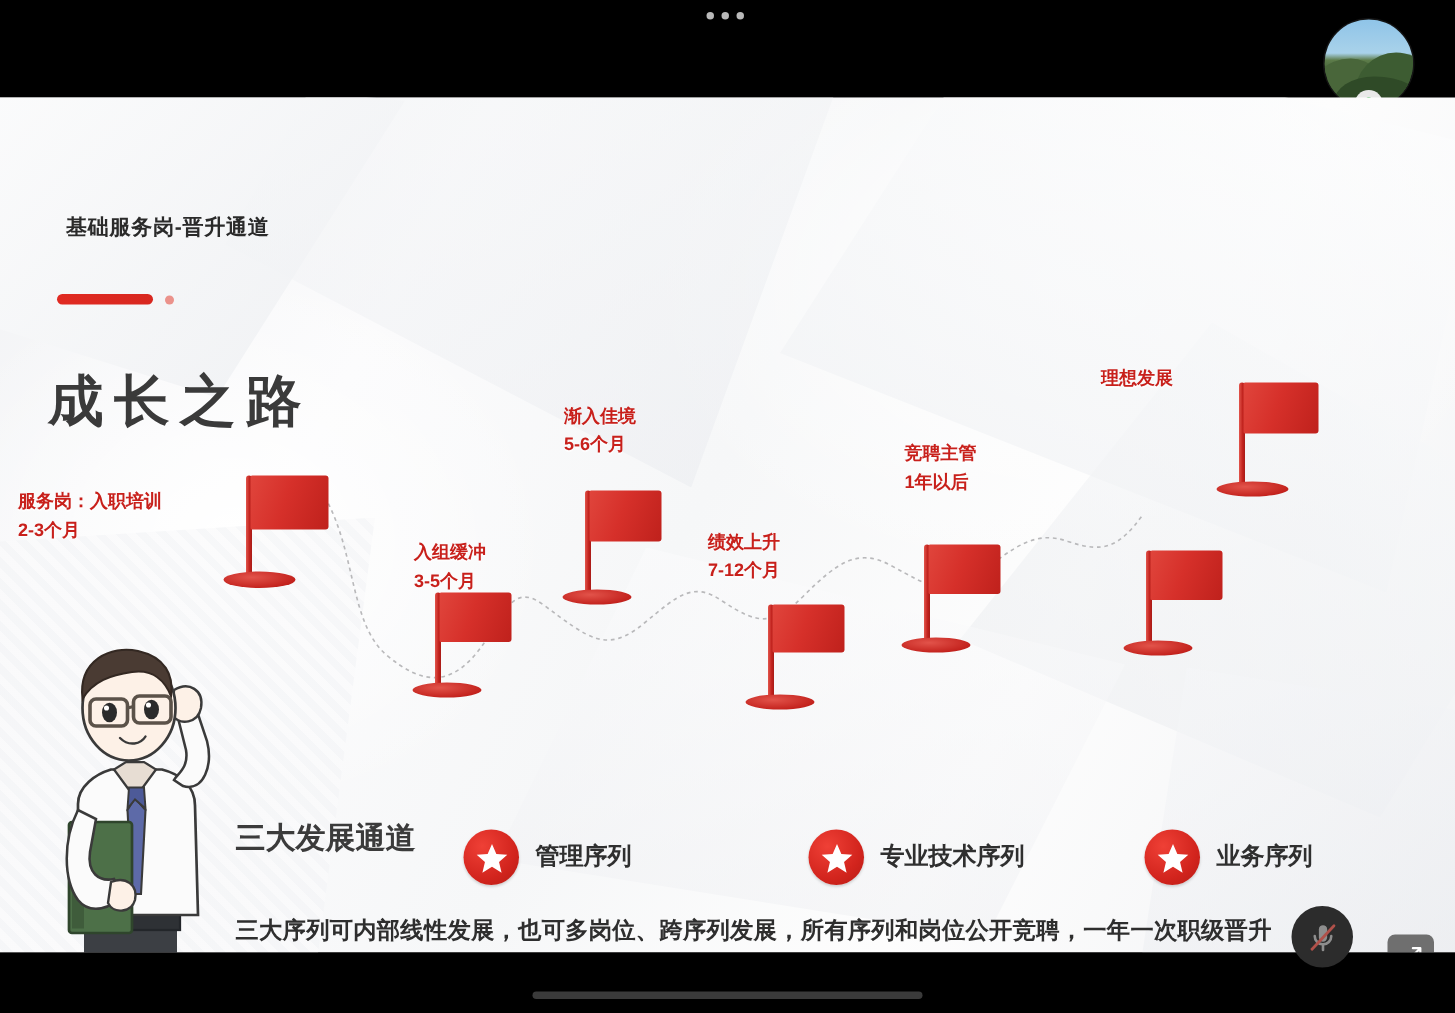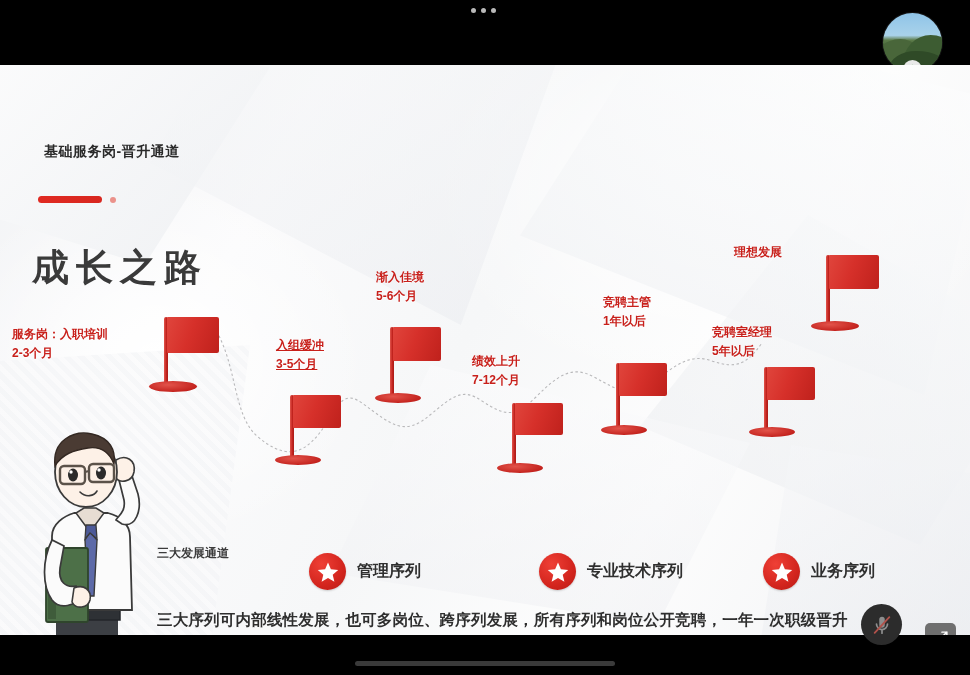--- a/index.html
+++ b/index.html
@@ -137,21 +137,21 @@
 
   
   .connector{ position:absolute; left:0; top:0; }
 
   
   .person{ position:absolute; left:18px; top:355px; width:160px; height:250px; }
 
   
   .channel-head{
     position:absolute; left:157px; top:480px;
-    font-size:12px; font-weight:bold; color:#3b3b3b; white-space:nowrap;
+    font-size:20px; font-weight:bold; color:#3b3b3b; white-space:nowrap;
   }
   .channel{
     position:absolute; display:flex; align-items:center; gap:11px;
   }
   .star-badge{
     width:37px; height:37px; border-radius:50%;
     background:radial-gradient(circle at 34% 30%,#ef4036,#d2241d 62%,#b51b15);
     display:flex; align-items:center; justify-content:center;
     box-shadow:0 1px 2px rgba(0,0,0,.18);
   }
@@ -237,21 +237,21 @@
   <div class="ms-label" style="left:12px; top:260px;">
     <div>服务岗：入职培训</div>
     <div>2-3个月</div>
   </div>
   <div class="flag" style="left:160px; top:252px;">
     <div class="pole" style="height:70px;"></div>
     <div class="cloth" style="width:52px; height:36px;"></div>
     <div class="base" style="top:64px; width:48px; height:11px;"></div>
   </div>
 
-  <div class="ms-label" style="left:276px; top:271px;text-decoration:underline;">
+  <div class="ms-label" style="left:276px; top:294px;">
     <div>入组缓冲</div>
     <div>3-5个月</div>
   </div>
   <div class="flag" style="left:286px; top:330px;">
     <div class="pole" style="height:66px;"></div>
     <div class="cloth" style="width:48px; height:33px;"></div>
     <div class="base" style="top:60px; width:46px; height:10px;"></div>
   </div>
 
   <div class="ms-label" style="left:376px; top:203px;">
@@ -277,24 +277,20 @@
   <div class="ms-label" style="left:603px; top:228px;">
     <div>竞聘主管</div>
     <div>1年以后</div>
   </div>
   <div class="flag" style="left:612px; top:298px;">
     <div class="pole" style="height:68px;"></div>
     <div class="cloth" style="width:48px; height:33px;"></div>
     <div class="base" style="top:62px; width:46px; height:10px;"></div>
   </div>
 
-  <div class="ms-label" style="left:712px; top:258px;">
-    <div>竞聘室经理</div>
-    <div>5年以后</div>
-  </div>
   <div class="flag" style="left:760px; top:302px;">
     <div class="pole" style="height:66px;"></div>
     <div class="cloth" style="width:48px; height:33px;"></div>
     <div class="base" style="top:60px; width:46px; height:10px;"></div>
   </div>
 
   <div class="ms-label" style="left:734px; top:178px;">
     <div>理想发展</div>
   </div>
   <div class="flag" style="left:822px; top:190px;">

